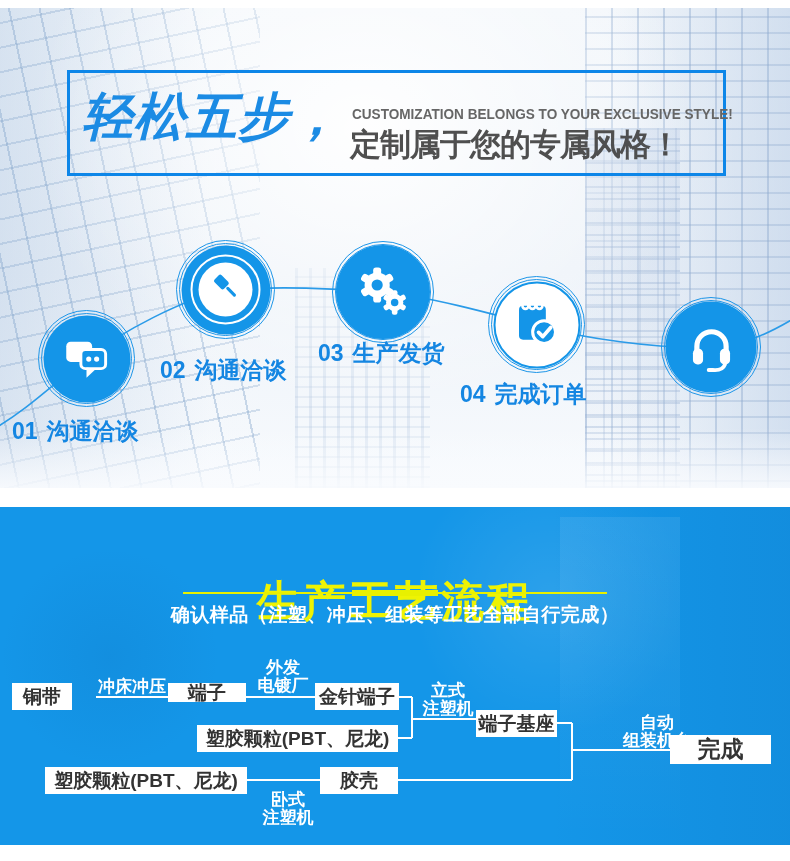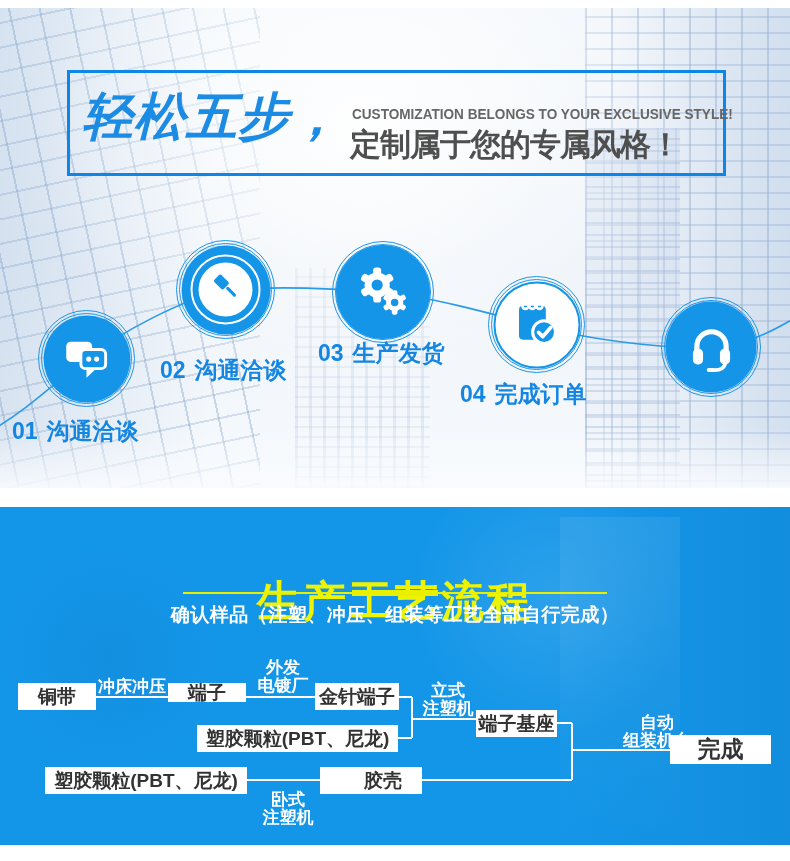--- a/index.html
+++ b/index.html
@@ -81,27 +81,27 @@
       font-size:43px;font-weight:bold;color:#eef303;letter-spacing:3px;}
   .divider{position:absolute;left:183px;top:85px;width:424px;height:2px;background:#e8f000;}
   .divider .thick{position:absolute;left:169px;top:-2px;width:86px;height:6px;background:#e8f000;}
   .psub{position:absolute;left:0;top:95px;width:100%;text-align:center;
       font-size:19px;font-weight:600;color:#fff;letter-spacing:.5px;}
 
   .flow{position:absolute;inset:0;}
   .flines{position:absolute;inset:0;width:790px;height:338px;}
   .node{position:absolute;background:#fff;color:#333;font-weight:bold;font-size:19px;
       display:flex;align-items:center;justify-content:center;white-space:nowrap;}
-  .n0{left:18px;top:176px;width:78px;height:27px;}
+  .n0{left:12px;top:176px;width:60px;height:27px;}
   .n1{left:168px;top:176px;width:78px;height:19px;}
   .n2{left:315px;top:176px;width:84px;height:27px;}
   .n3{left:197px;top:218px;width:201px;height:27px;}
   .n4{left:476px;top:203px;width:81px;height:27px;}
   .n5{left:45px;top:260px;width:202px;height:27px;}
-  .n6{left:320px;top:260px;width:78px;height:27px;padding-left:24px;}
+  .n6{left:320px;top:260px;width:78px;height:27px;}
   .n7{left:670px;top:228px;width:101px;height:29px;font-size:23px;}
   .elabel{position:absolute;color:#fff;font-weight:bold;font-size:17px;text-align:center;
       line-height:18px;white-space:nowrap;}
   .elabel span{display:block;}
   .e0{left:82px;top:171px;width:100px;}
   .e1{left:233px;top:152px;width:100px;}
   .e2{left:400px;top:175px;width:96px;}
   .e3{left:238px;top:284px;width:100px;}
   .e4{left:609px;top:207px;width:96px;}
 

